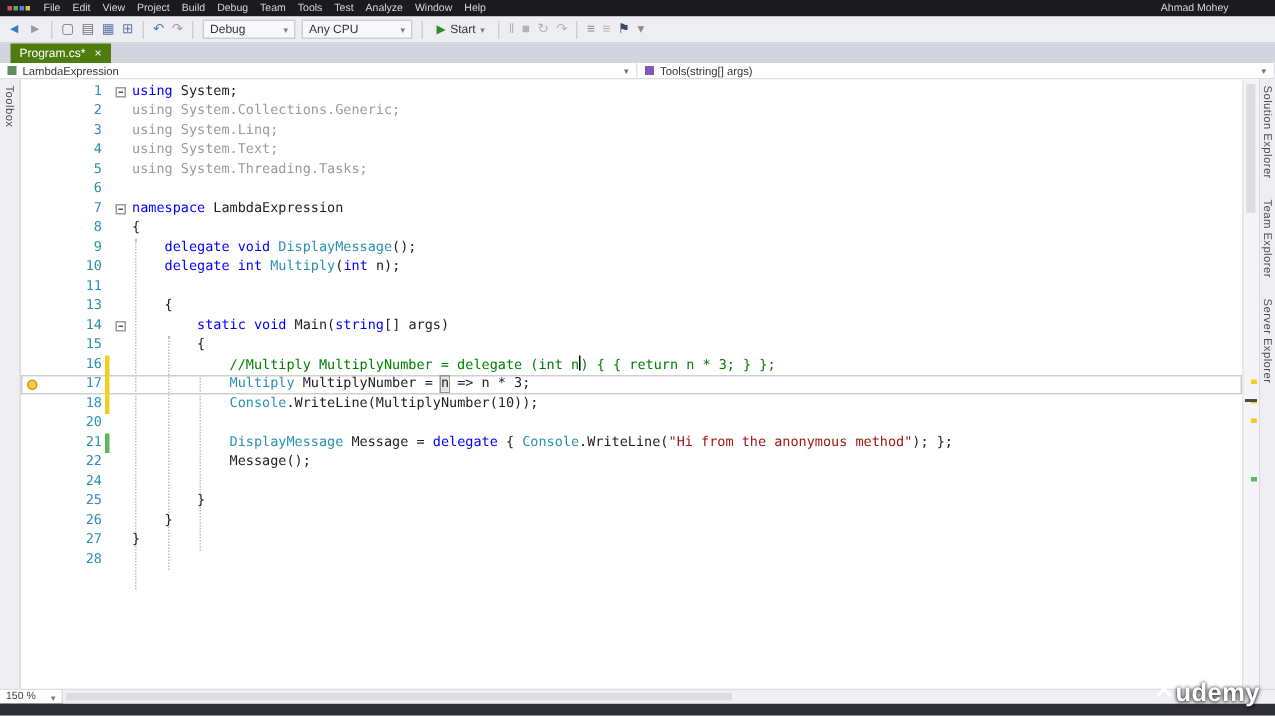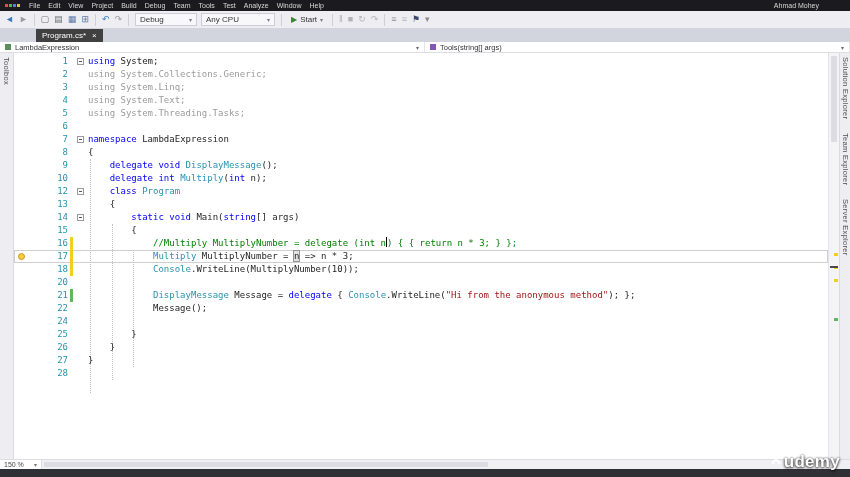--- a/index.html
+++ b/index.html
@@ -24,21 +24,21 @@
   .tbsep{width:1px;height:12px;background:#cfcfd8;margin:0 2px;}
   .dd{display:flex;align-items:center;border:1px solid #cccdd8;background:#f8f8fb;height:13px;
     padding:0 4px;gap:8px;color:#333;min-width:62px;}
   .dd .ddcaret{margin-left:auto;color:#7a7a85;font-size:6px;}
   .startbtn{display:flex;align-items:center;gap:3px;padding:0 3px;height:13px;}
   .startbtn .play{color:#2f8b2f;font-size:8px;}
   .startbtn .ddcaret{color:#7a7a85;font-size:6px;}
   
   .tabstrip{height:13px;background:#d2d4de;display:flex;align-items:flex-end;padding-left:7px;flex:0 0 auto;}
   .tab{height:13px;display:flex;align-items:center;gap:6px;padding:0 6px;font-size:8px;}
-  .tab.active{background:#404040;color:#fff;margin-left:29px;}
+  .tab.active{background:#4d7c0f;color:#fff;}
   .tab .close{font-size:8px;line-height:1;cursor:default;}
   
   .crumbs{height:11px;background:#fff;border-bottom:1px solid #dcdce2;display:flex;
     font-size:7.5px;color:#333;flex:0 0 auto;}
   .crumb{flex:1;display:flex;align-items:center;gap:4px;padding:0 5px;border-right:1px solid #e4e4ea;}
   .crumb .cicon{width:6px;height:6px;display:inline-block;flex:0 0 auto;}
   .crumb .ccaret{margin-left:auto;color:#6d6d78;font-size:6px;}
   
   .main{flex:1;display:flex;min-height:0;position:relative;}
   .side-strip{background:#eeeef2;display:flex;flex-direction:column;align-items:center;
@@ -267,26 +267,24 @@
           </div>
           <div class="row">
             <span class="m-bulb"></span>
             <span class="m-num">10</span>
             <span class="m-bar"></span>
             <span class="m-fold"></span>
             <span class="code"><span class="tk-pl">    </span><span class="tk-kw">delegate int </span><span class="tk-ty">Multiply</span><span class="tk-pl">(</span><span class="tk-kw">int</span><span class="tk-pl"> n);</span></span>
           </div>
           <div class="row">
             <span class="m-bulb"></span>
-            <span class="m-num">12</span>
-            <span class="m-bar"></span>
-            <span class="m-fold">
-              <span class="foldbox"></span>
-            </span>
-            <span class="code"><span class="tk-pl">    </span><span class="tk-kw">class </span><span class="tk-ty">Program</span></span>
+            <span class="m-num">11</span>
+            <span class="m-bar"></span>
+            <span class="m-fold"></span>
+            <span class="code"></span>
           </div>
           <div class="row">
             <span class="m-bulb"></span>
             <span class="m-num">13</span>
             <span class="m-bar"></span>
             <span class="m-fold"></span>
             <span class="code"><span class="tk-pl">    {</span></span>
           </div>
           <div class="row">
             <span class="m-bulb"></span>

